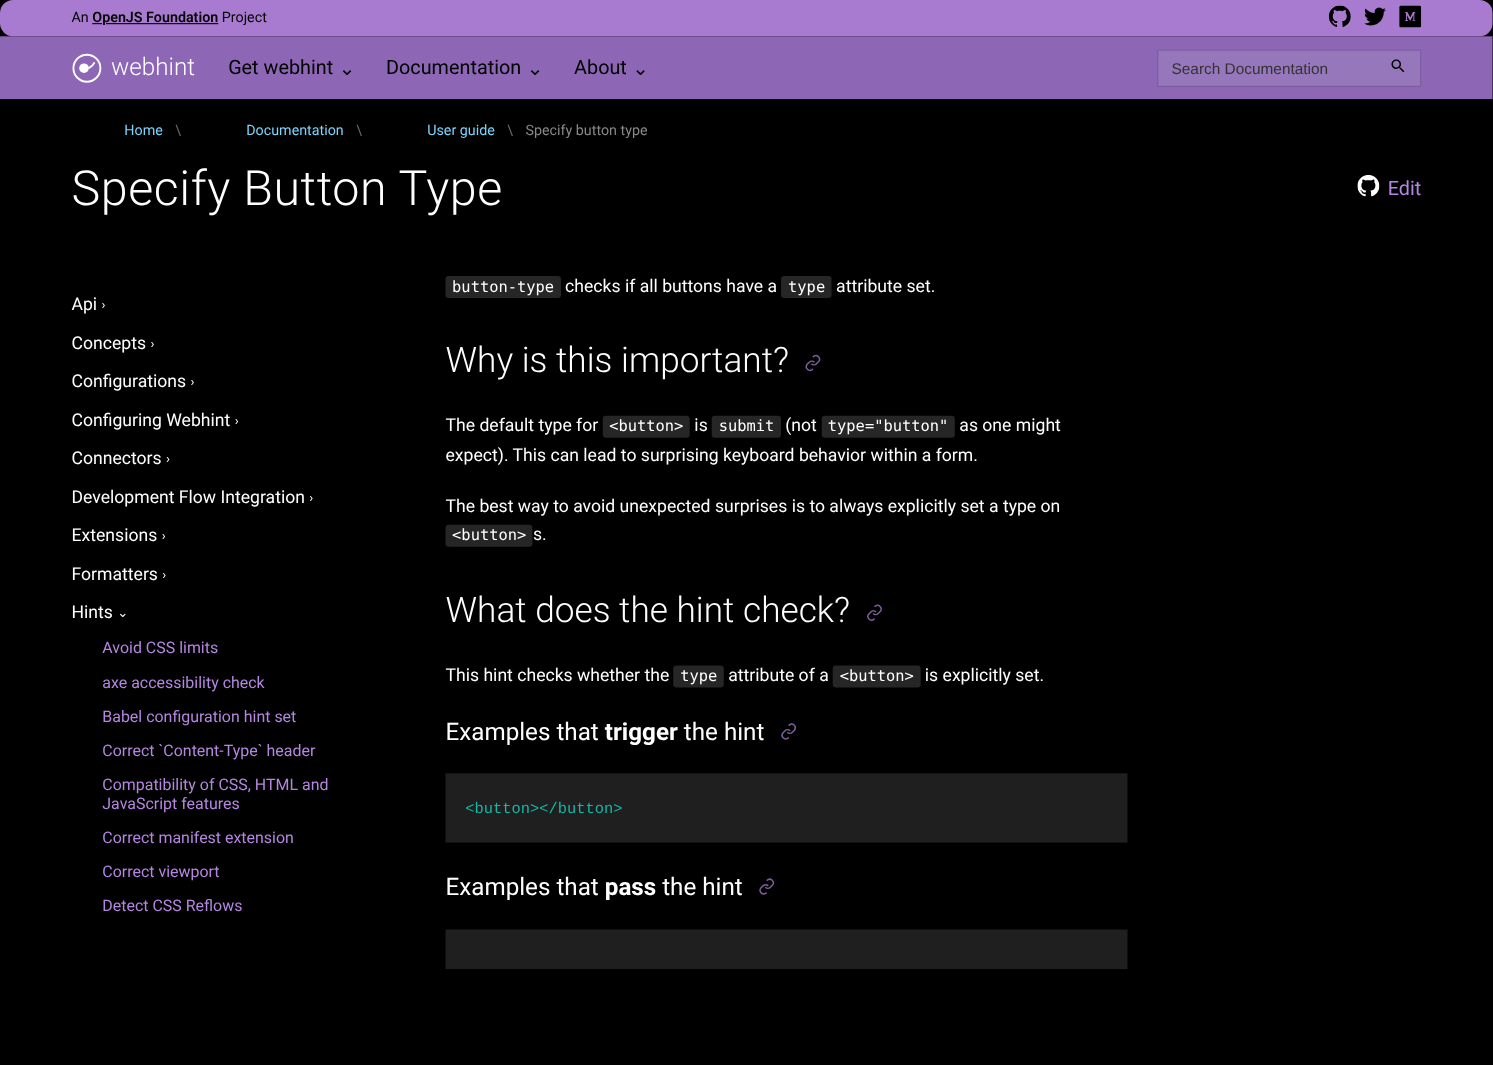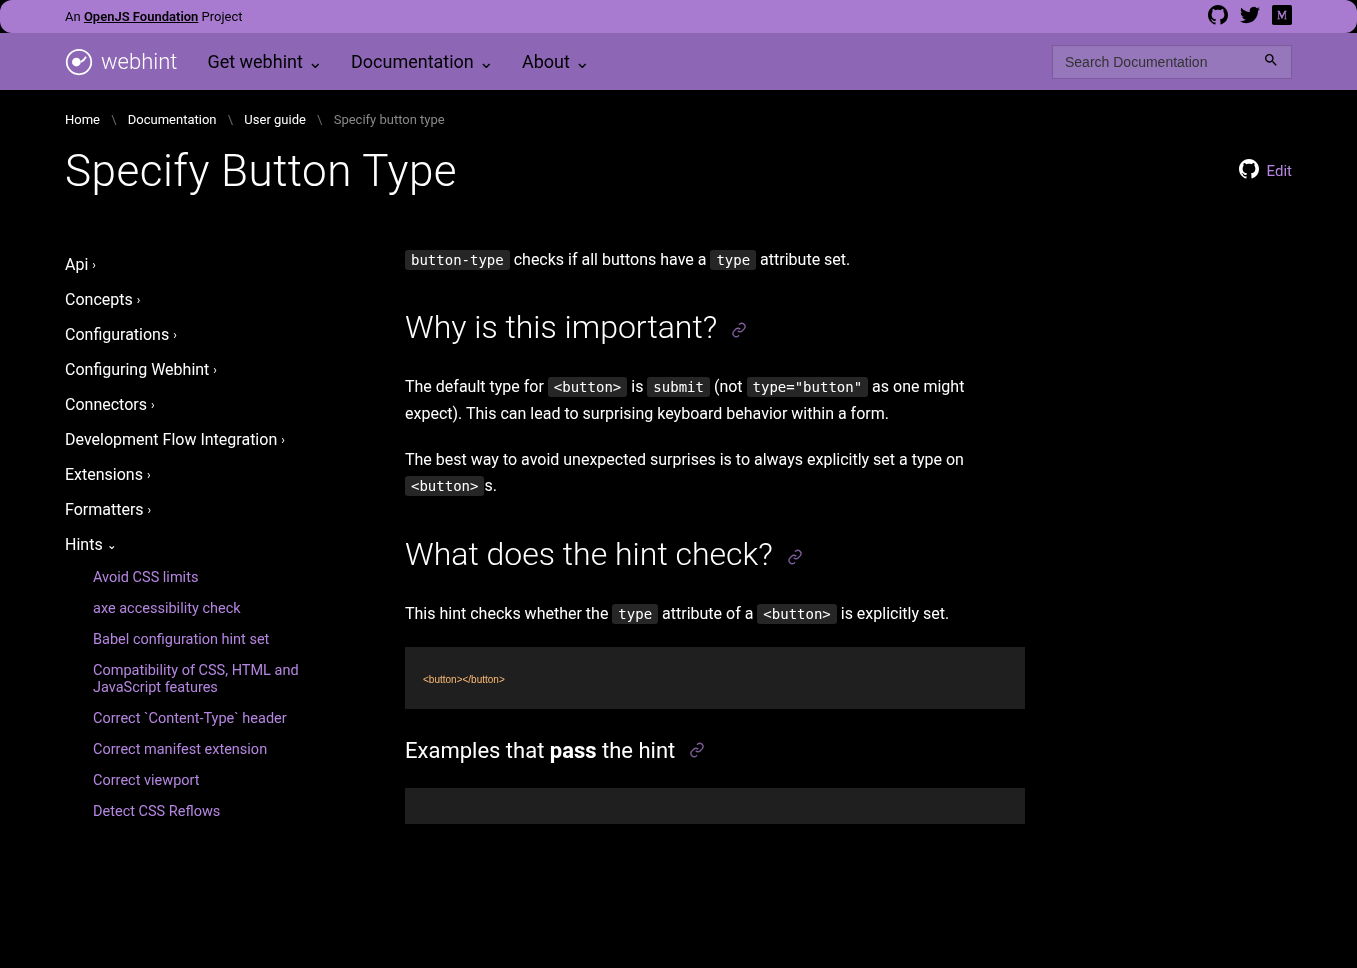--- a/index.html
+++ b/index.html
@@ -17,45 +17,45 @@
 .logo svg { width: 28px; height: 28px; }
 .nav-menu { display: flex; gap: 28px; }
 .nav-item { color: #000; font-size: 18px; cursor: pointer; display: flex; align-items: center; gap: 5px; }
 .search-box { background: #9677bb; border: 1px solid #7b5b9e; width: 240px; height: 34px; display: flex; align-items: center; padding: 0 12px; }
 .search-box input { background: transparent; border: none; outline: none; color: #000; font-size: 14px; flex: 1; }
 .search-box input::placeholder { color: #333; }
 .search-box svg { width: 16px; height: 16px; fill: #000; }
 
 .content-wrap { padding: 0 65px; }
 .breadcrumb { padding: 22px 0 18px 0; font-size: 13px; color: #b586e0; }
-.breadcrumb a { color: #ffffff; text-decoration: none; }
+.breadcrumb a { color: #7dd3fc; text-decoration: none; margin-left: 48px; }
 .breadcrumb .sep { color: #666; margin: 0 8px; }
 .breadcrumb .current { color: #888; }
 
 .title-row { display: flex; justify-content: space-between; align-items: center; margin-bottom: 50px; }
 .page-title { font-size: 44px; font-weight: 300; letter-spacing: 0.5px; }
-.edit-link { display: flex; align-items: center; gap: 8px; color: #b586e0; font-size: 15px; cursor: pointer; }
+.edit-link { display: flex; align-items: center; gap: 8px; color: #b586e0; font-size: 18px; cursor: pointer; }
 .edit-link svg { width: 20px; height: 20px; fill: #fff; }
 
 .main-layout { display: flex; gap: 40px; }
-.sidebar { width: 300px; flex-shrink: 0; }
+.sidebar { width: 300px; flex-shrink: 0; margin-top: 12px; }
 .sidebar-item { padding: 8px 0; font-size: 16px; cursor: pointer; display: flex; align-items: center; gap: 4px; }
 .sidebar-item .chev { font-size: 12px; }
 .sidebar-subitem { padding: 7px 0 7px 28px; font-size: 14.5px; color: #b586e0; cursor: pointer; }
 
 .article { flex: 1; max-width: 620px; font-size: 16px; line-height: 1.65; }
 .article p { margin-bottom: 20px; }
 .article h2 { font-size: 32px; font-weight: 300; margin: 28px 0 20px 0; display: flex; align-items: flex-end; gap: 14px; }
 .article h3 { font-size: 22px; font-weight: 400; margin: 22px 0 18px 0; display: flex; align-items: center; gap: 14px; }
 .article h3 strong { font-weight: 700; }
 .link-icon { opacity: 0.7; }
 .link-icon svg { width: 16px; height: 16px; stroke: #b586e0; fill: none; }
 code.inline { background: #262626; padding: 2px 6px; border-radius: 3px; font-family: Consolas, Monaco, monospace; font-size: 14px; }
 pre.code-block { background: #1f1f1f; padding: 18px; margin-bottom: 24px; overflow-x: auto; }
-pre.code-block code { font-family: Liberation Sans, sans-serif; font-size: 10px; color: #fdba74; }
+pre.code-block code { font-family: Liberation Mono, monospace; font-size: 14px; color: #14b8a6; }
 </style>
 </head>
 <body>
 
 <div class="top-bar">
   <div class="top-bar-text">
     <span>An </span><a href="#">OpenJS Foundation</a><span> Project</span>
   </div>
   <div class="social-icons">
     <span><svg viewBox="0 0 24 24">
@@ -159,22 +159,22 @@
           <span>Formatters</span>
           <span class="chev">›</span>
         </div>
       <div class="sidebar-item">
           <span>Hints</span>
           <span class="chev">⌄</span>
         </div>
       <div class="sidebar-subitem">Avoid CSS limits</div>
       <div class="sidebar-subitem">axe accessibility check</div>
       <div class="sidebar-subitem">Babel configuration hint set</div>
+      <div class="sidebar-subitem">Correct `Content-Type` header</div>
       <div class="sidebar-subitem">Compatibility of CSS, HTML and JavaScript features</div>
-      <div class="sidebar-subitem">Correct `Content-Type` header</div>
       <div class="sidebar-subitem">Correct manifest extension</div>
       <div class="sidebar-subitem">Correct viewport</div>
       <div class="sidebar-subitem">Detect CSS Reflows</div>
     </div>
 
     <div class="article">
       <p>
         <code class="inline">button-type</code><span> checks if all buttons have a </span><code class="inline">type</code><span> attribute set.</span>
       </p>
 
@@ -194,20 +194,26 @@
       <h2>
         <span>What does the hint check?</span>
         <span class="link-icon"><svg viewBox="0 0 24 24" stroke-width="2">
               <path d="M10 13a5 5 0 007 0l3-3a5 5 0 00-7-7l-1 1M14 11a5 5 0 00-7 0l-3 3a5 5 0 007 7l1-1"></path>
             </svg></span>
       </h2>
       <p>
         <span>This hint checks whether the </span><code class="inline">type</code><span> attribute of a </span><code class="inline">&lt;button&gt;</code><span> is explicitly set.</span>
       </p>
 
+      <h3>
+        <span><span>Examples that </span><strong>trigger</strong><span> the hint</span></span>
+        <span class="link-icon"><svg viewBox="0 0 24 24" stroke-width="2">
+              <path d="M10 13a5 5 0 007 0l3-3a5 5 0 00-7-7l-1 1M14 11a5 5 0 00-7 0l-3 3a5 5 0 007 7l1-1"></path>
+            </svg></span>
+      </h3>
       <pre class="code-block"><code>&lt;button&gt;&lt;/button&gt;</code></pre>
 
       <h3>
         <span><span>Examples that </span><strong>pass</strong><span> the hint</span></span>
         <span class="link-icon"><svg viewBox="0 0 24 24" stroke-width="2">
               <path d="M10 13a5 5 0 007 0l3-3a5 5 0 00-7-7l-1 1M14 11a5 5 0 00-7 0l-3 3a5 5 0 007 7l1-1"></path>
             </svg></span>
       </h3>
       <pre class="code-block"><code></code></pre>
     </div>

